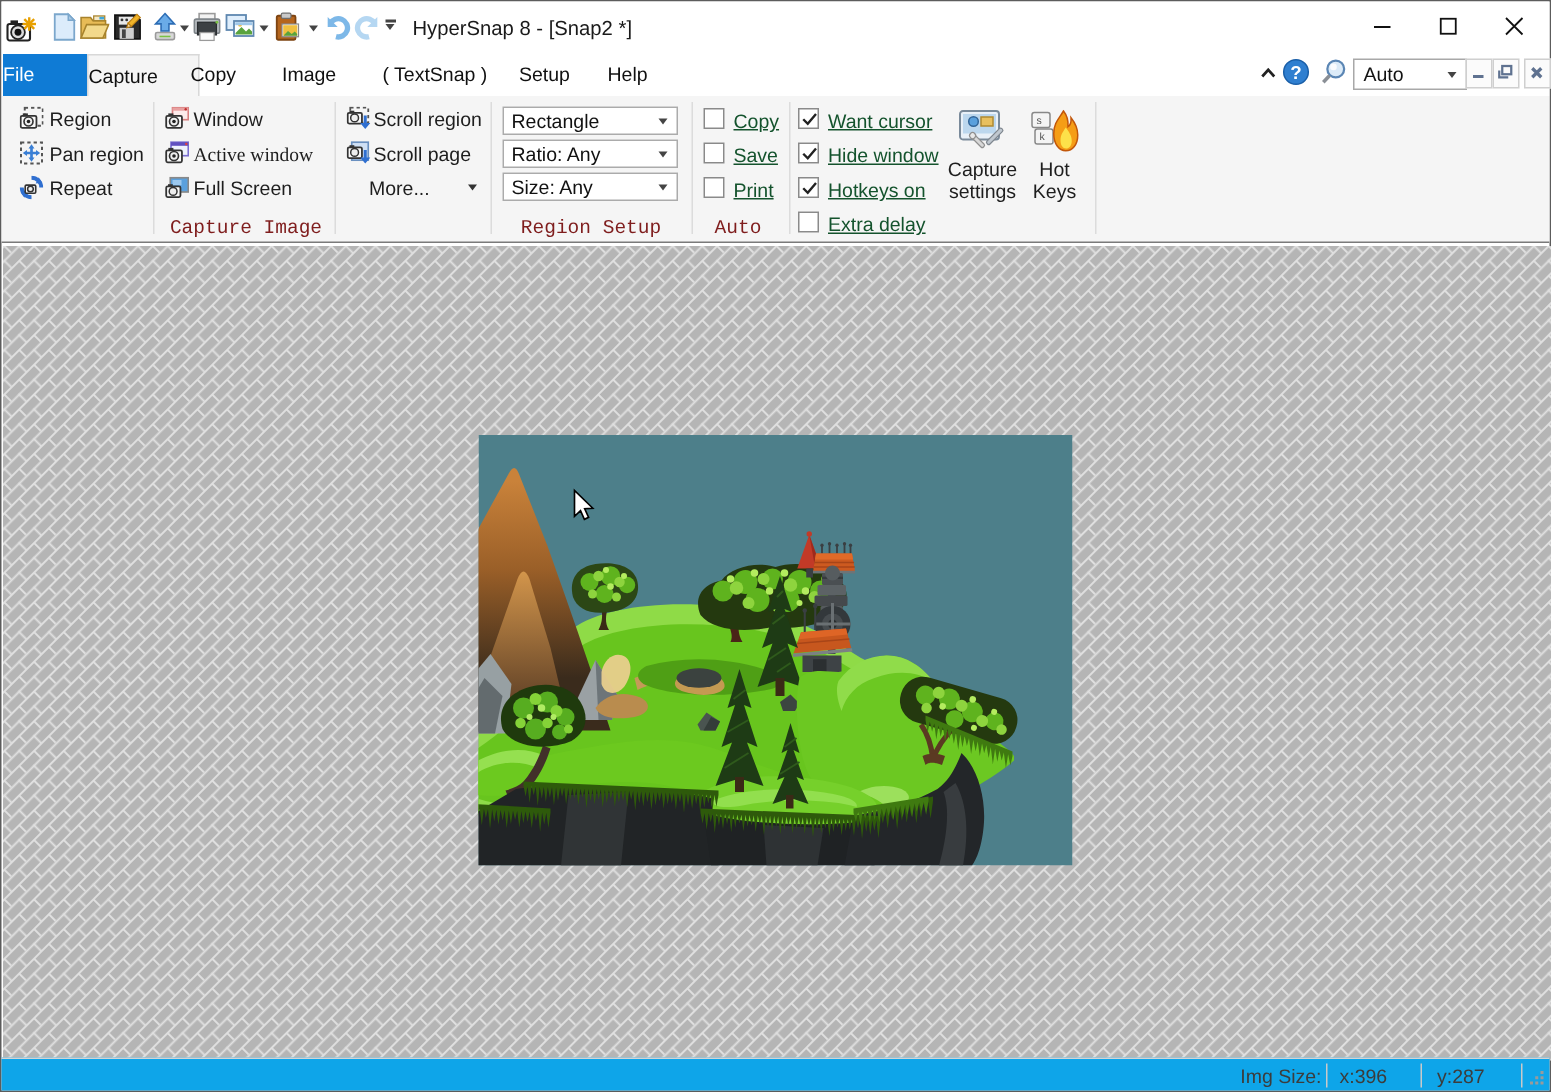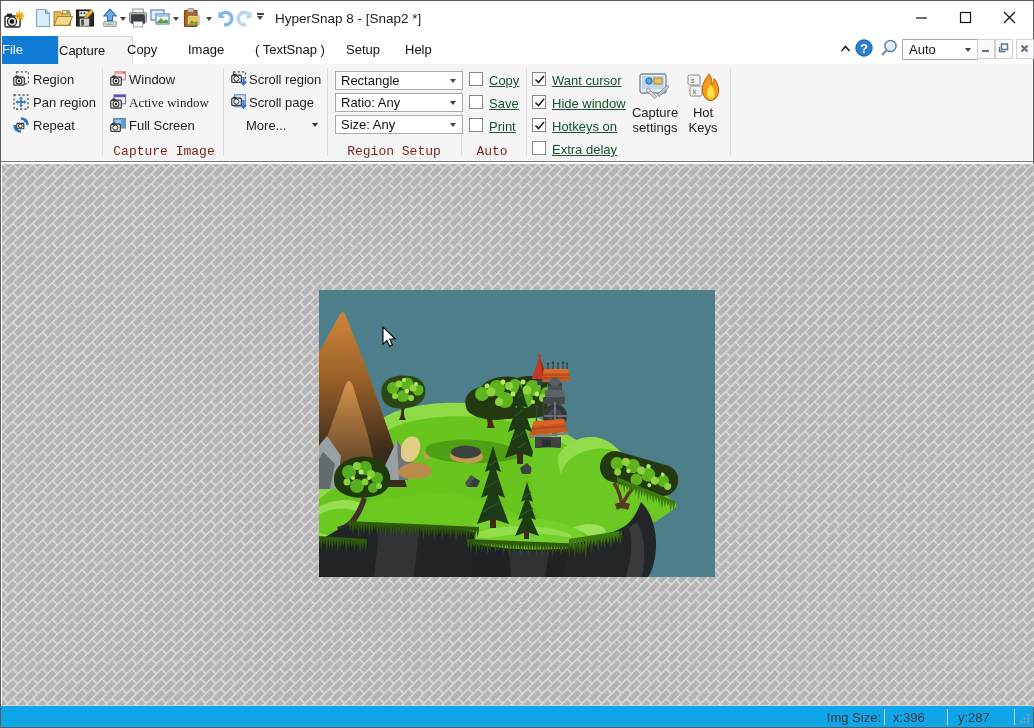--- a/index.html
+++ b/index.html
@@ -16,21 +16,21 @@
 #tabrow { position:absolute; left:0; top:35px; width:100%; height:28px; background:#fff; }
 .tab { position:absolute; top:0; height:28px; line-height:28px; font-size:13px; color:#111; text-align:left; }
 #tab-file { left:1px; width:56px; background:#0f7bd5; color:#fff; }
 #tab-capture { left:57px; width:75px; background:#f5f5f5; border:1px solid #d8d8d8; border-bottom:none; }
 
 #ribbon { position:absolute; left:0; top:63px; width:100%; height:98px; background:#f5f5f5; border-bottom:1px solid #7a7a7a; }
 .rsep { position:absolute; top:4px; height:88px; width:1px; background:#dcdcdc; }
 .ritem { position:absolute; height:16px; font-size:13px; color:#1e1e1e; white-space:nowrap; }
 .ricon { position:absolute; width:16px; height:16px; }
 .glabel { position:absolute; top:80px; font-size:13px; color:#7f1d1d; text-align:center;font-family:Liberation Mono, monospace; }
-.combo { position:absolute; left:334px; width:128px; height:19px; background:#fff; border:1px solid #ababab; font-size:13px; color:#111; line-height:17px; padding-left:5px; }
+.combo { position:absolute; left:334px; width:117px; height:19px; background:#fff; border:1px solid #ababab; font-size:13px; color:#111; line-height:17px; padding-left:5px; }
 .combo .ca { position:absolute; right:6px; top:7px; width:0; height:0; border-left:3.5px solid transparent; border-right:3.5px solid transparent; border-top:4px solid #444; }
 .cb { position:absolute; width:14px; height:14px; background:#fff; border:1px solid #8a8a8a; }
 .cb svg { position:absolute; left:0px; top:0px; }
 .cblabel { position:absolute; font-size:13px; color:#14532d; white-space:nowrap;text-decoration:underline; }
 .bigbtn { position:absolute; top:8px; width:62px; text-align:center; font-size:13px; color:#1e1e1e; }
 
 #canvas { position:absolute; left:1px; top:163px; width:1032px; height:543px; background-color:#b5b5b5; }
 #pic { position:absolute; left:317px; top:126px; width:396px; height:287px; }
 
 #statusbar { position:absolute; left:0; bottom:0; width:100%; height:22px; background:#0ea5e9; border-top:1px solid #d4d4d4; font-size:13px; color:#3c3c3c; }

